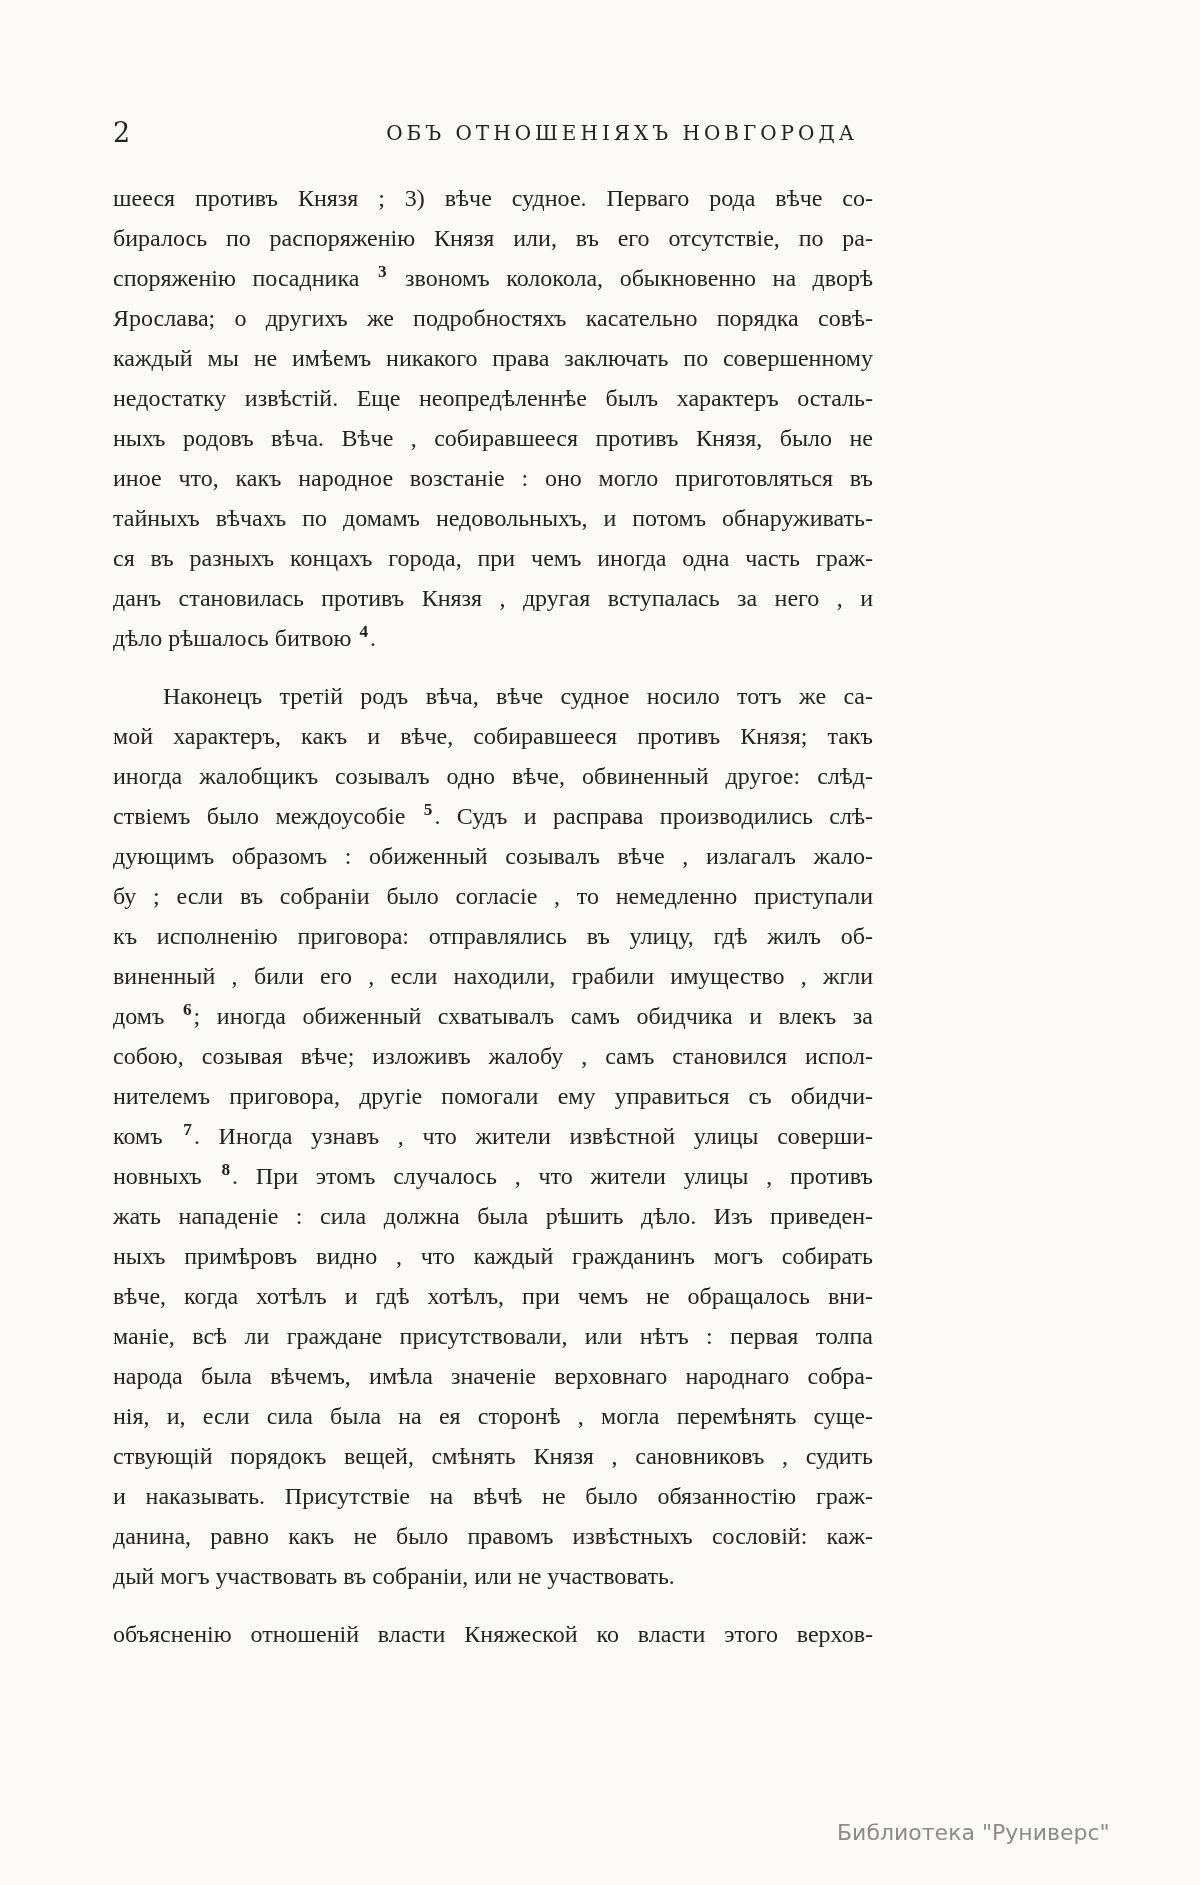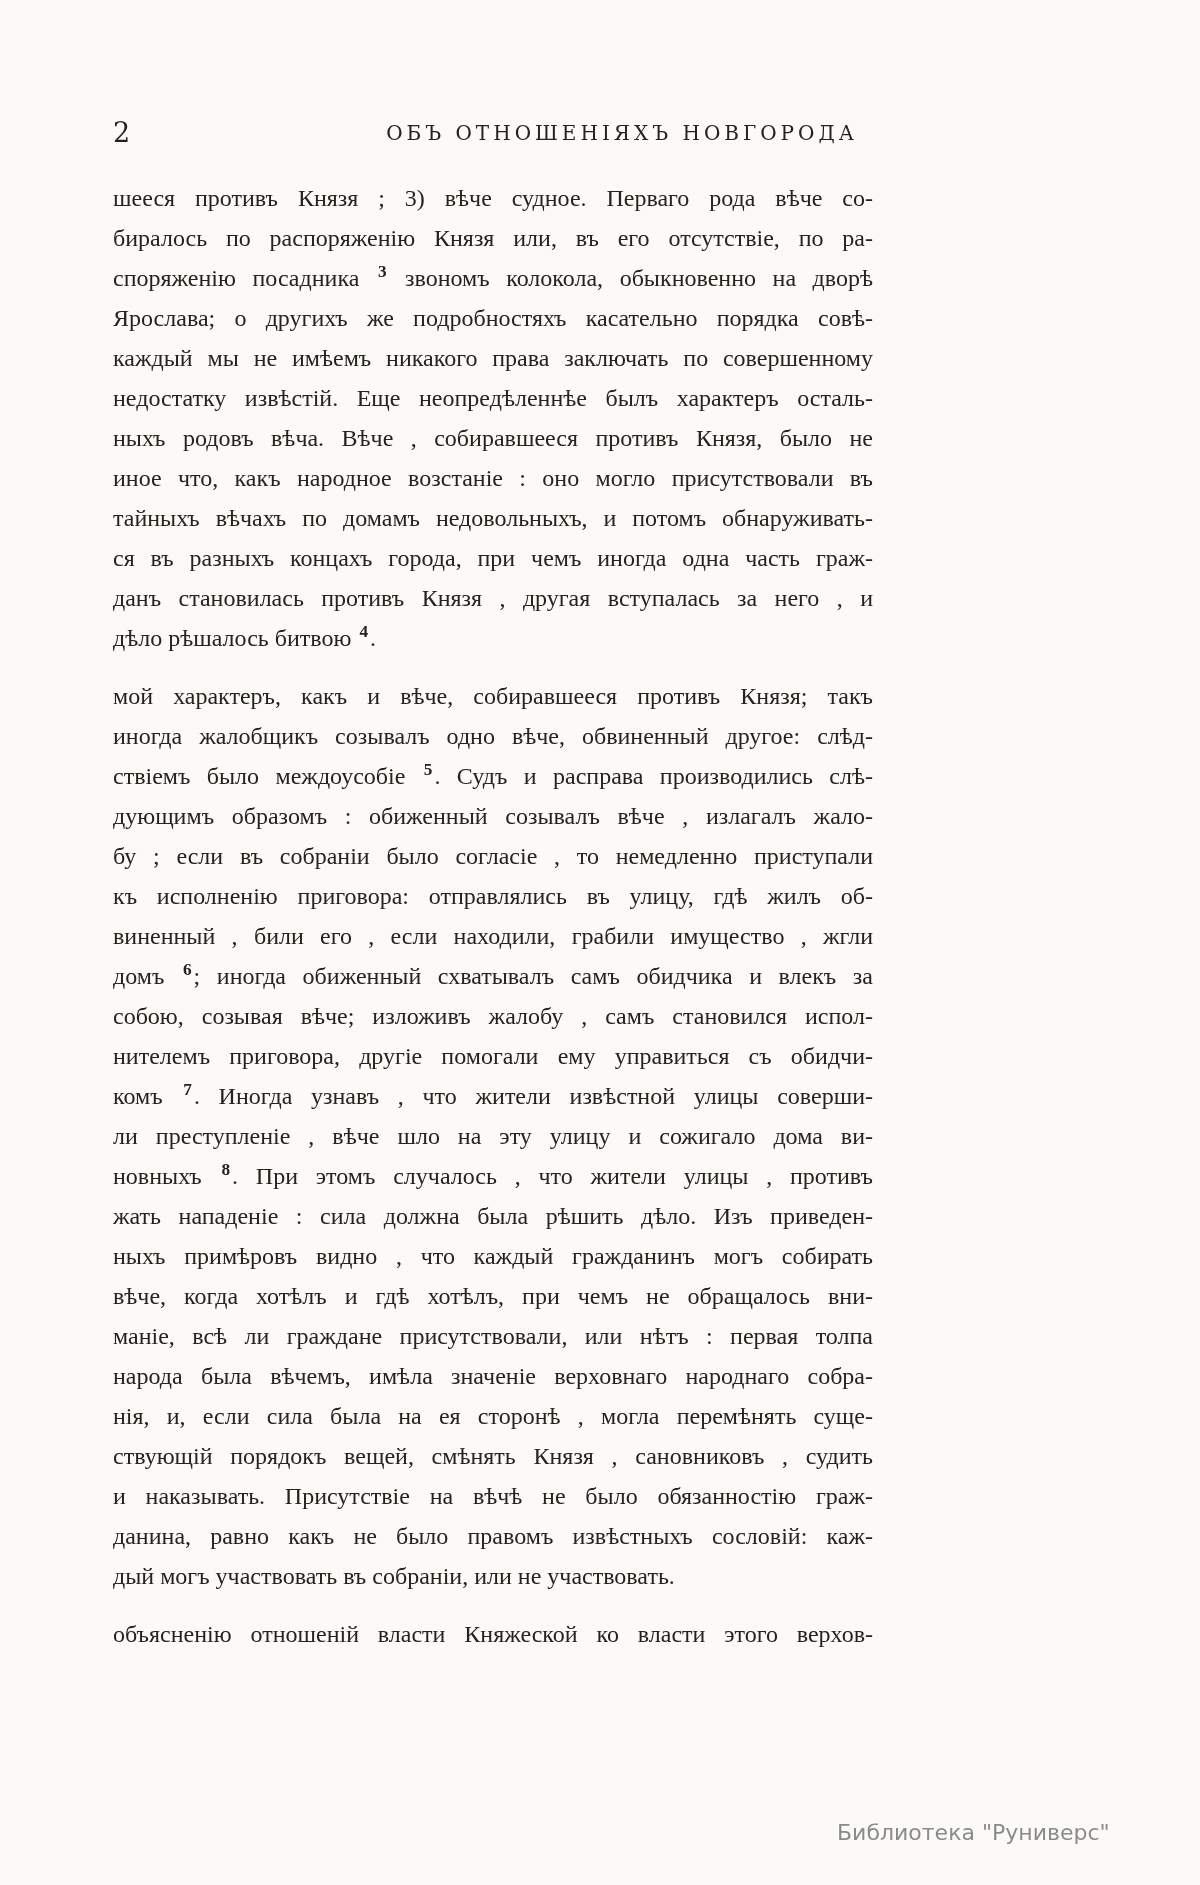--- a/index.html
+++ b/index.html
@@ -97,39 +97,39 @@
 
   <main class="body-text" id="body-text">
       <div class="paragraph">
         <div class="line">шееся противъ Князя ; 3) вѣче судное. Перваго рода вѣче со-</div>
         <div class="line">биралось по распоряженію Князя или, въ его отсутствіе, по ра-</div>
         <div class="line">споряженію посадника <sup>3</sup> звономъ колокола, обыкновенно на дворѣ</div>
         <div class="line">Ярослава; о другихъ же подробностяхъ касательно порядка совѣ-</div>
         <div class="line">каждый мы не имѣемъ никакого права заключать по совершенному</div>
         <div class="line">недостатку извѣстій. Еще неопредѣленнѣе былъ характеръ осталь-</div>
         <div class="line">ныхъ родовъ вѣча. Вѣче , собиравшееся противъ Князя, было не</div>
-        <div class="line">иное что, какъ народное возстаніе : оно могло присутствовали въ</div>
+        <div class="line">иное что, какъ народное возстаніе : оно могло приготовляться въ</div>
         <div class="line">тайныхъ вѣчахъ по домамъ недовольныхъ, и потомъ обнаруживать-</div>
         <div class="line">ся въ разныхъ концахъ города, при чемъ иногда одна часть граж-</div>
         <div class="line">данъ становилась противъ Князя , другая вступалась за него , и</div>
         <div class="line short">дѣло рѣшалось битвою <sup>4</sup>.</div>
       </div>
       <div class="paragraph">
+        <div class="line first">Наконецъ третій родъ вѣча, вѣче судное носило тотъ же са-</div>
         <div class="line">мой характеръ, какъ и вѣче, собиравшееся противъ Князя; такъ</div>
         <div class="line">иногда жалобщикъ созывалъ одно вѣче, обвиненный другое: слѣд-</div>
         <div class="line">ствіемъ было междоусобіе <sup>5</sup>. Судъ и расправа производились слѣ-</div>
         <div class="line">дующимъ образомъ : обиженный созывалъ вѣче , излагалъ жало-</div>
         <div class="line">бу ; если въ собраніи было согласіе , то немедленно приступали</div>
         <div class="line">къ исполненію приговора: отправлялись въ улицу, гдѣ жилъ об-</div>
         <div class="line">виненный , били его , если находили, грабили имущество , жгли</div>
         <div class="line">домъ <sup>6</sup>; иногда обиженный схватывалъ самъ обидчика и влекъ за</div>
         <div class="line">собою, созывая вѣче; изложивъ жалобу , самъ становился испол-</div>
         <div class="line">нителемъ приговора, другіе помогали ему управиться съ обидчи-</div>
         <div class="line">комъ <sup>7</sup>. Иногда узнавъ , что жители извѣстной улицы соверши-</div>
-        <div class="line">ли преступленіе , вѣче шло на эту улицу и сожигало дома ви-</div>
         <div class="line">новныхъ <sup>8</sup>. При этомъ случалось , что жители улицы , противъ</div>
         <div class="line">жать нападеніе : сила должна была рѣшить дѣло. Изъ приведен-</div>
         <div class="line">ныхъ примѣровъ видно , что каждый гражданинъ могъ собирать</div>
         <div class="line">вѣче, когда хотѣлъ и гдѣ хотѣлъ, при чемъ не обращалось вни-</div>
         <div class="line">маніе, всѣ ли граждане присутствовали, или нѣтъ : первая толпа</div>
         <div class="line">народа была вѣчемъ, имѣла значеніе верховнаго народнаго собра-</div>
         <div class="line">нія, и, если сила была на ея сторонѣ , могла перемѣнять суще-</div>
         <div class="line">ствующій порядокъ вещей, смѣнять Князя , сановниковъ , судить</div>
         <div class="line">и наказывать. Присутствіе на вѣчѣ не было обязанностію граж-</div>
         <div class="line">данина, равно какъ не было правомъ извѣстныхъ сословій: каж-</div>

